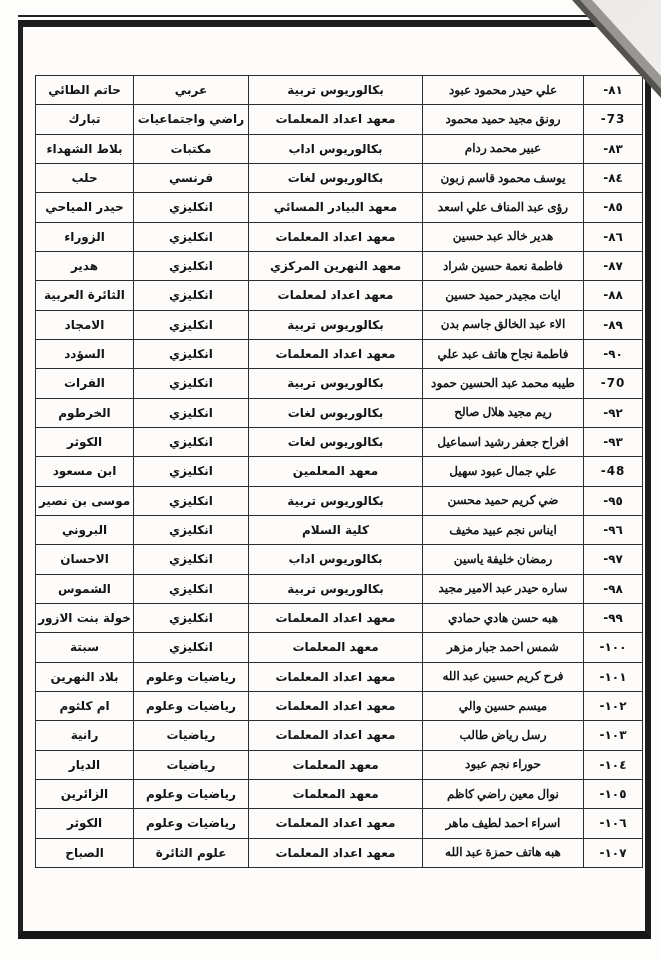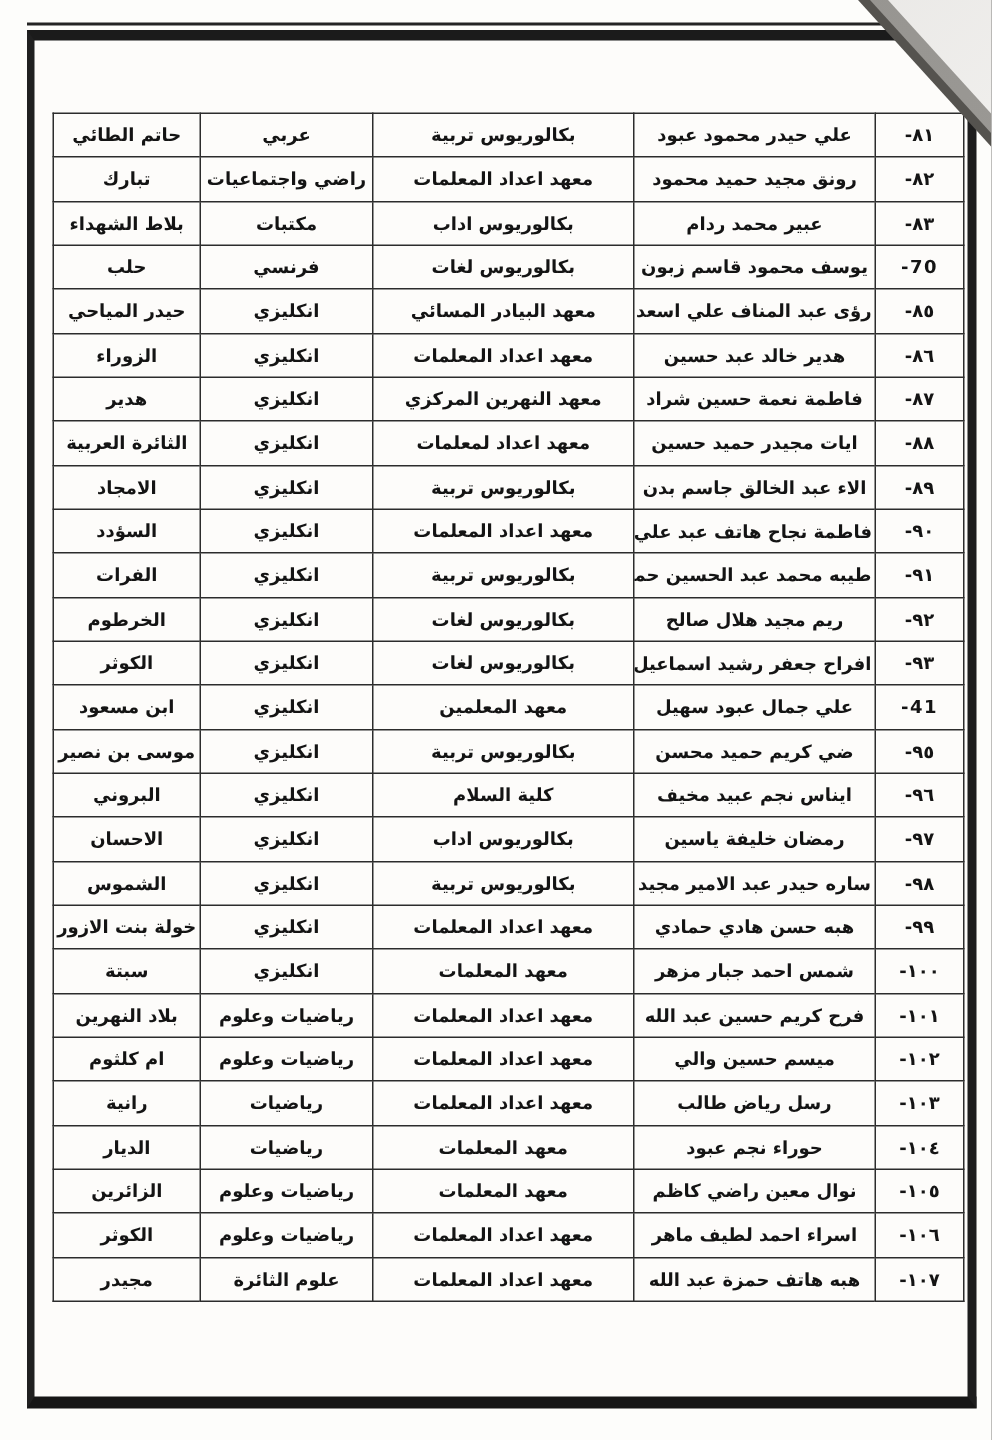--- a/index.html
+++ b/index.html
@@ -51,21 +51,21 @@
     text-align: center;
     vertical-align: middle;
     font-weight: bold;
     color: #141414;
     font-size: 12px;
     white-space: nowrap;
     overflow: hidden;
     padding: 0 2px;
   }
   td.col-no     { font-size: 11px; letter-spacing: 1px; }
-  td.col-name   { font-size: 11.5px; }
+  td.col-name   { font-size: 11.5px; font-family: Liberation Serif, serif; }
   td.col-qual   { font-size: 11.5px; }
   td.col-subject{ font-size: 11.5px; }
   td.col-school { font-size: 11.5px; }
   
   .fold-edge, .fold-band, .fold-light {
     position: absolute; left: 0; top: 0;
     width: 661px; height: 960px;
     pointer-events: none;
   }
   .fold-edge {
@@ -102,35 +102,35 @@
     </colgroup>
     <tbody>
         <tr>
           <td class="col-no">٨١-</td>
           <td class="col-name">علي حيدر محمود عبود</td>
           <td class="col-qual">بكالوريوس تربية</td>
           <td class="col-subject">عربي</td>
           <td class="col-school">حاتم الطائي</td>
         </tr>
         <tr>
-          <td class="col-no">٨٢-</td>
+          <td class="col-no">73-</td>
           <td class="col-name">رونق مجيد حميد محمود</td>
           <td class="col-qual">معهد اعداد المعلمات</td>
           <td class="col-subject">راضي واجتماعيات</td>
           <td class="col-school">تبارك</td>
         </tr>
         <tr>
           <td class="col-no">٨٣-</td>
           <td class="col-name">عبير محمد ردام</td>
           <td class="col-qual">بكالوريوس اداب</td>
           <td class="col-subject">مكتبات</td>
           <td class="col-school">بلاط الشهداء</td>
         </tr>
         <tr>
-          <td class="col-no">70-</td>
+          <td class="col-no">٨٤-</td>
           <td class="col-name">يوسف محمود قاسم زبون</td>
           <td class="col-qual">بكالوريوس لغات</td>
           <td class="col-subject">فرنسي</td>
           <td class="col-school">حلب</td>
         </tr>
         <tr>
           <td class="col-no">٨٥-</td>
           <td class="col-name">رؤى عبد المناف علي اسعد</td>
           <td class="col-qual">معهد البيادر المسائي</td>
           <td class="col-subject">انكليزي</td>
@@ -165,42 +165,42 @@
           <td class="col-school">الامجاد</td>
         </tr>
         <tr>
           <td class="col-no">٩٠-</td>
           <td class="col-name">فاطمة نجاح هاتف عبد علي</td>
           <td class="col-qual">معهد اعداد المعلمات</td>
           <td class="col-subject">انكليزي</td>
           <td class="col-school">السؤدد</td>
         </tr>
         <tr>
-          <td class="col-no">٩١-</td>
+          <td class="col-no">70-</td>
           <td class="col-name">طيبه محمد عبد الحسين حمود</td>
           <td class="col-qual">بكالوريوس تربية</td>
           <td class="col-subject">انكليزي</td>
           <td class="col-school">الفرات</td>
         </tr>
         <tr>
           <td class="col-no">٩٢-</td>
           <td class="col-name">ريم مجيد هلال صالح</td>
           <td class="col-qual">بكالوريوس لغات</td>
           <td class="col-subject">انكليزي</td>
           <td class="col-school">الخرطوم</td>
         </tr>
         <tr>
           <td class="col-no">٩٣-</td>
           <td class="col-name">افراح جعفر رشيد اسماعيل</td>
           <td class="col-qual">بكالوريوس لغات</td>
           <td class="col-subject">انكليزي</td>
           <td class="col-school">الكوثر</td>
         </tr>
         <tr>
-          <td class="col-no">41-</td>
+          <td class="col-no">48-</td>
           <td class="col-name">علي جمال عبود سهيل</td>
           <td class="col-qual">معهد المعلمين</td>
           <td class="col-subject">انكليزي</td>
           <td class="col-school">ابن مسعود</td>
         </tr>
         <tr>
           <td class="col-no">٩٥-</td>
           <td class="col-name">ضي كريم حميد محسن</td>
           <td class="col-qual">بكالوريوس تربية</td>
           <td class="col-subject">انكليزي</td>
@@ -281,21 +281,21 @@
           <td class="col-name">اسراء احمد لطيف ماهر</td>
           <td class="col-qual">معهد اعداد المعلمات</td>
           <td class="col-subject">رياضيات وعلوم</td>
           <td class="col-school">الكوثر</td>
         </tr>
         <tr>
           <td class="col-no">١٠٧-</td>
           <td class="col-name">هبه هاتف حمزة عبد الله</td>
           <td class="col-qual">معهد اعداد المعلمات</td>
           <td class="col-subject">علوم الثائرة</td>
-          <td class="col-school">مجيدر</td>
+          <td class="col-school">الصباح</td>
         </tr>
       </tbody>
   </table>
 
   <div class="fold-edge"></div>
   <div class="fold-band"></div>
   <div class="fold-light"></div>
 
 </div>
 

